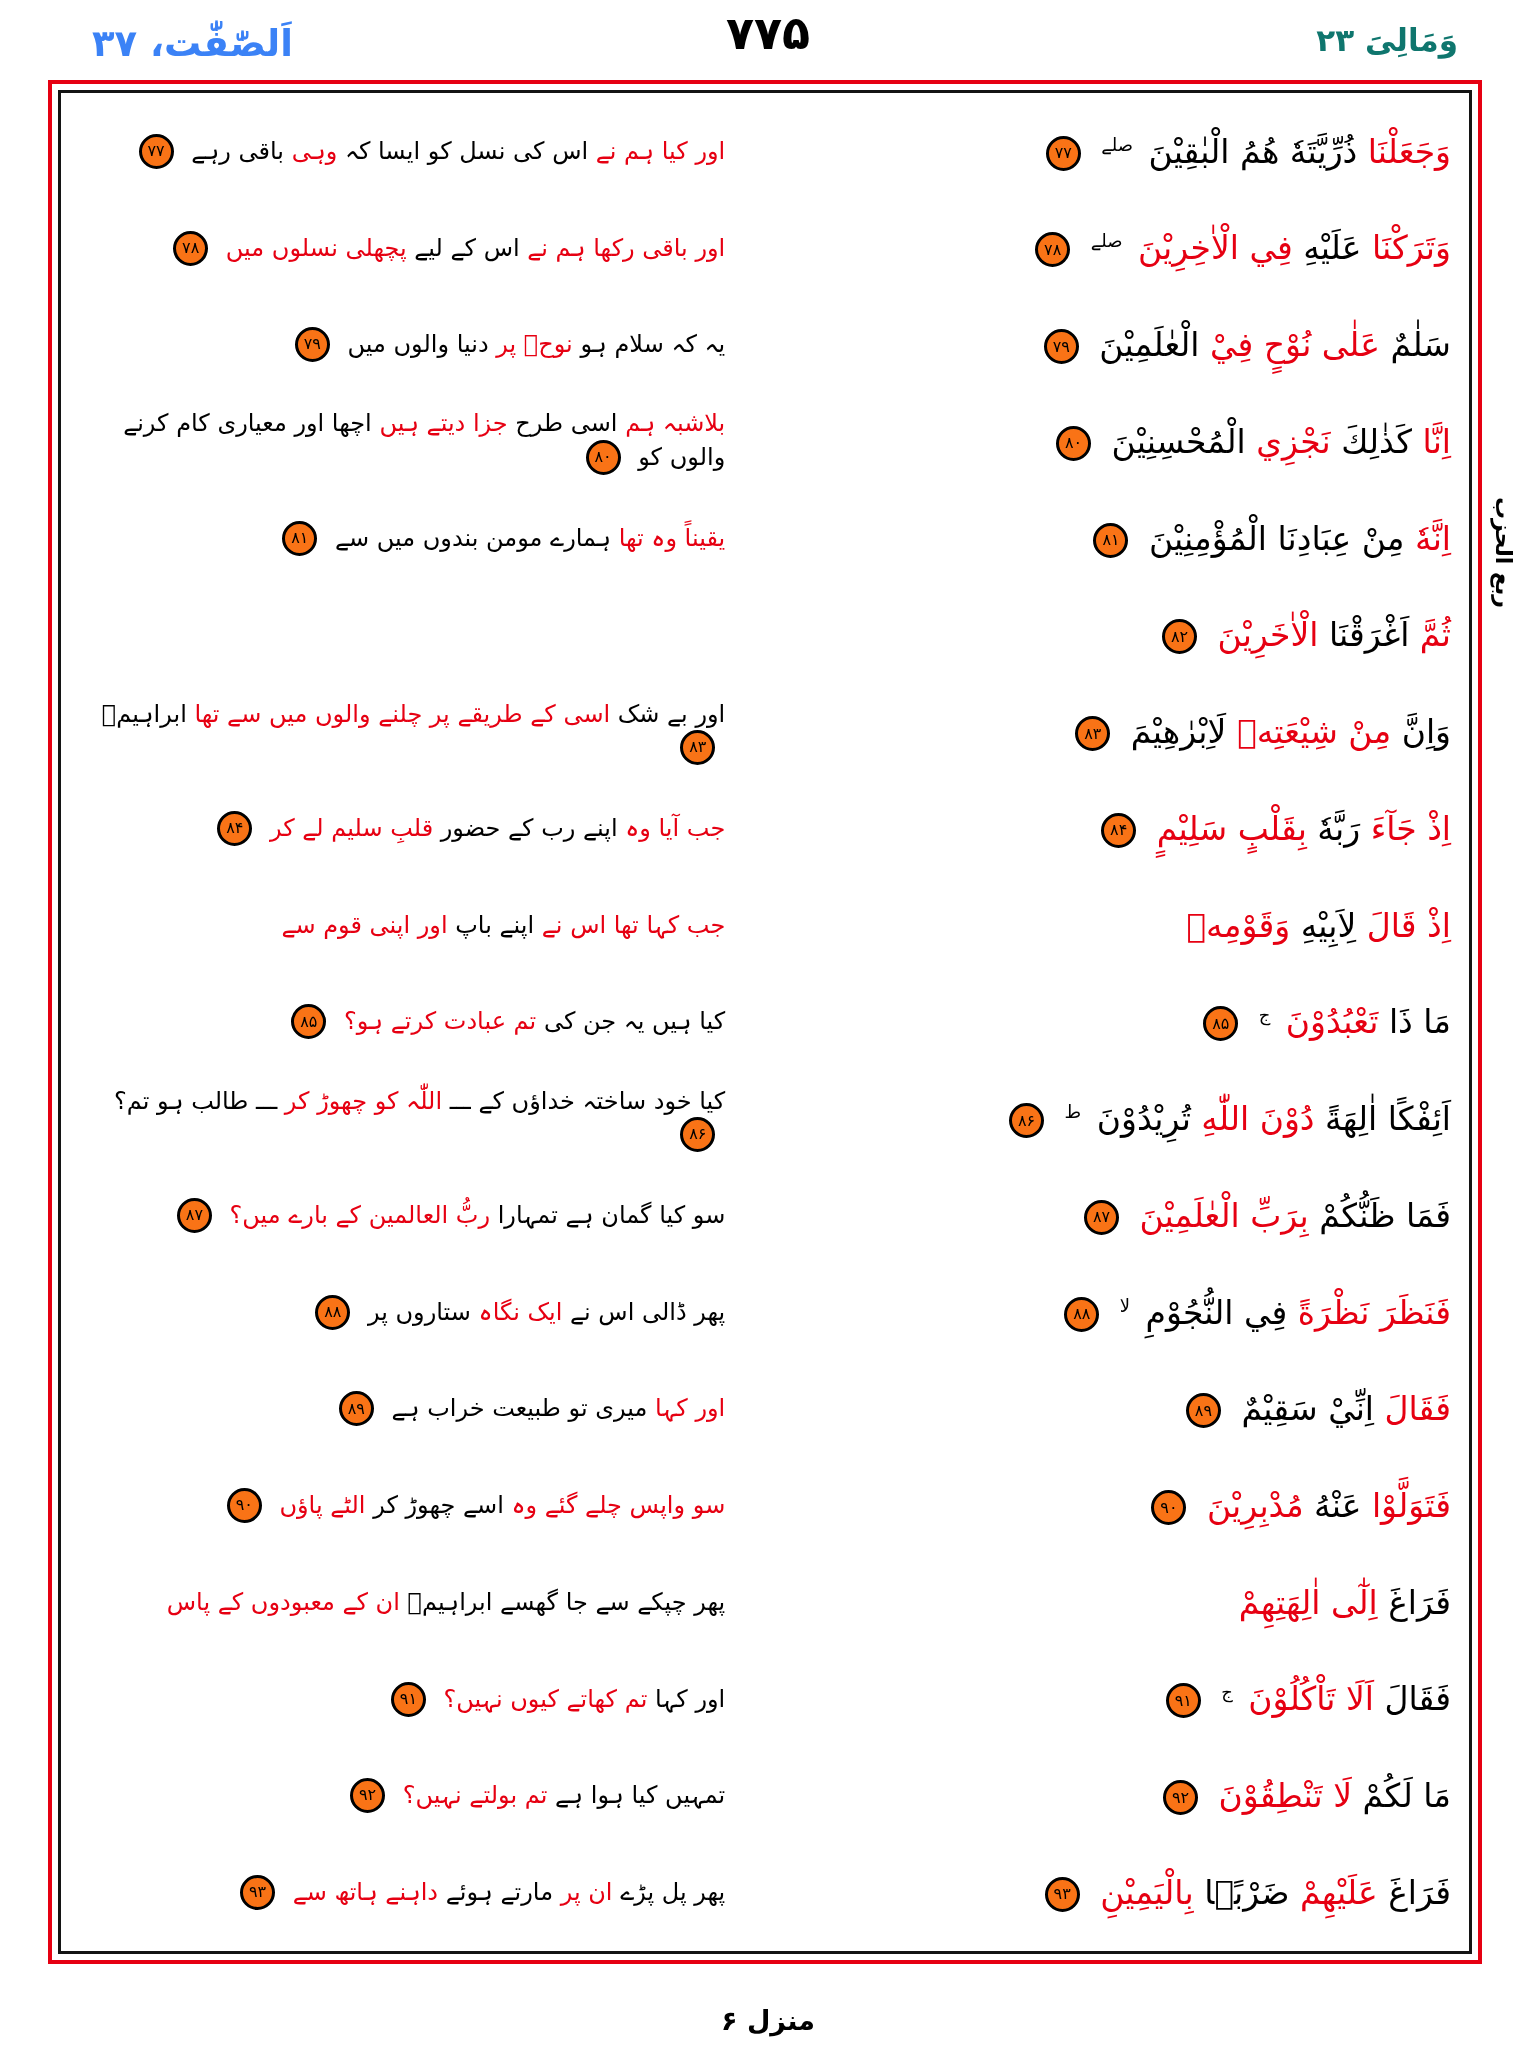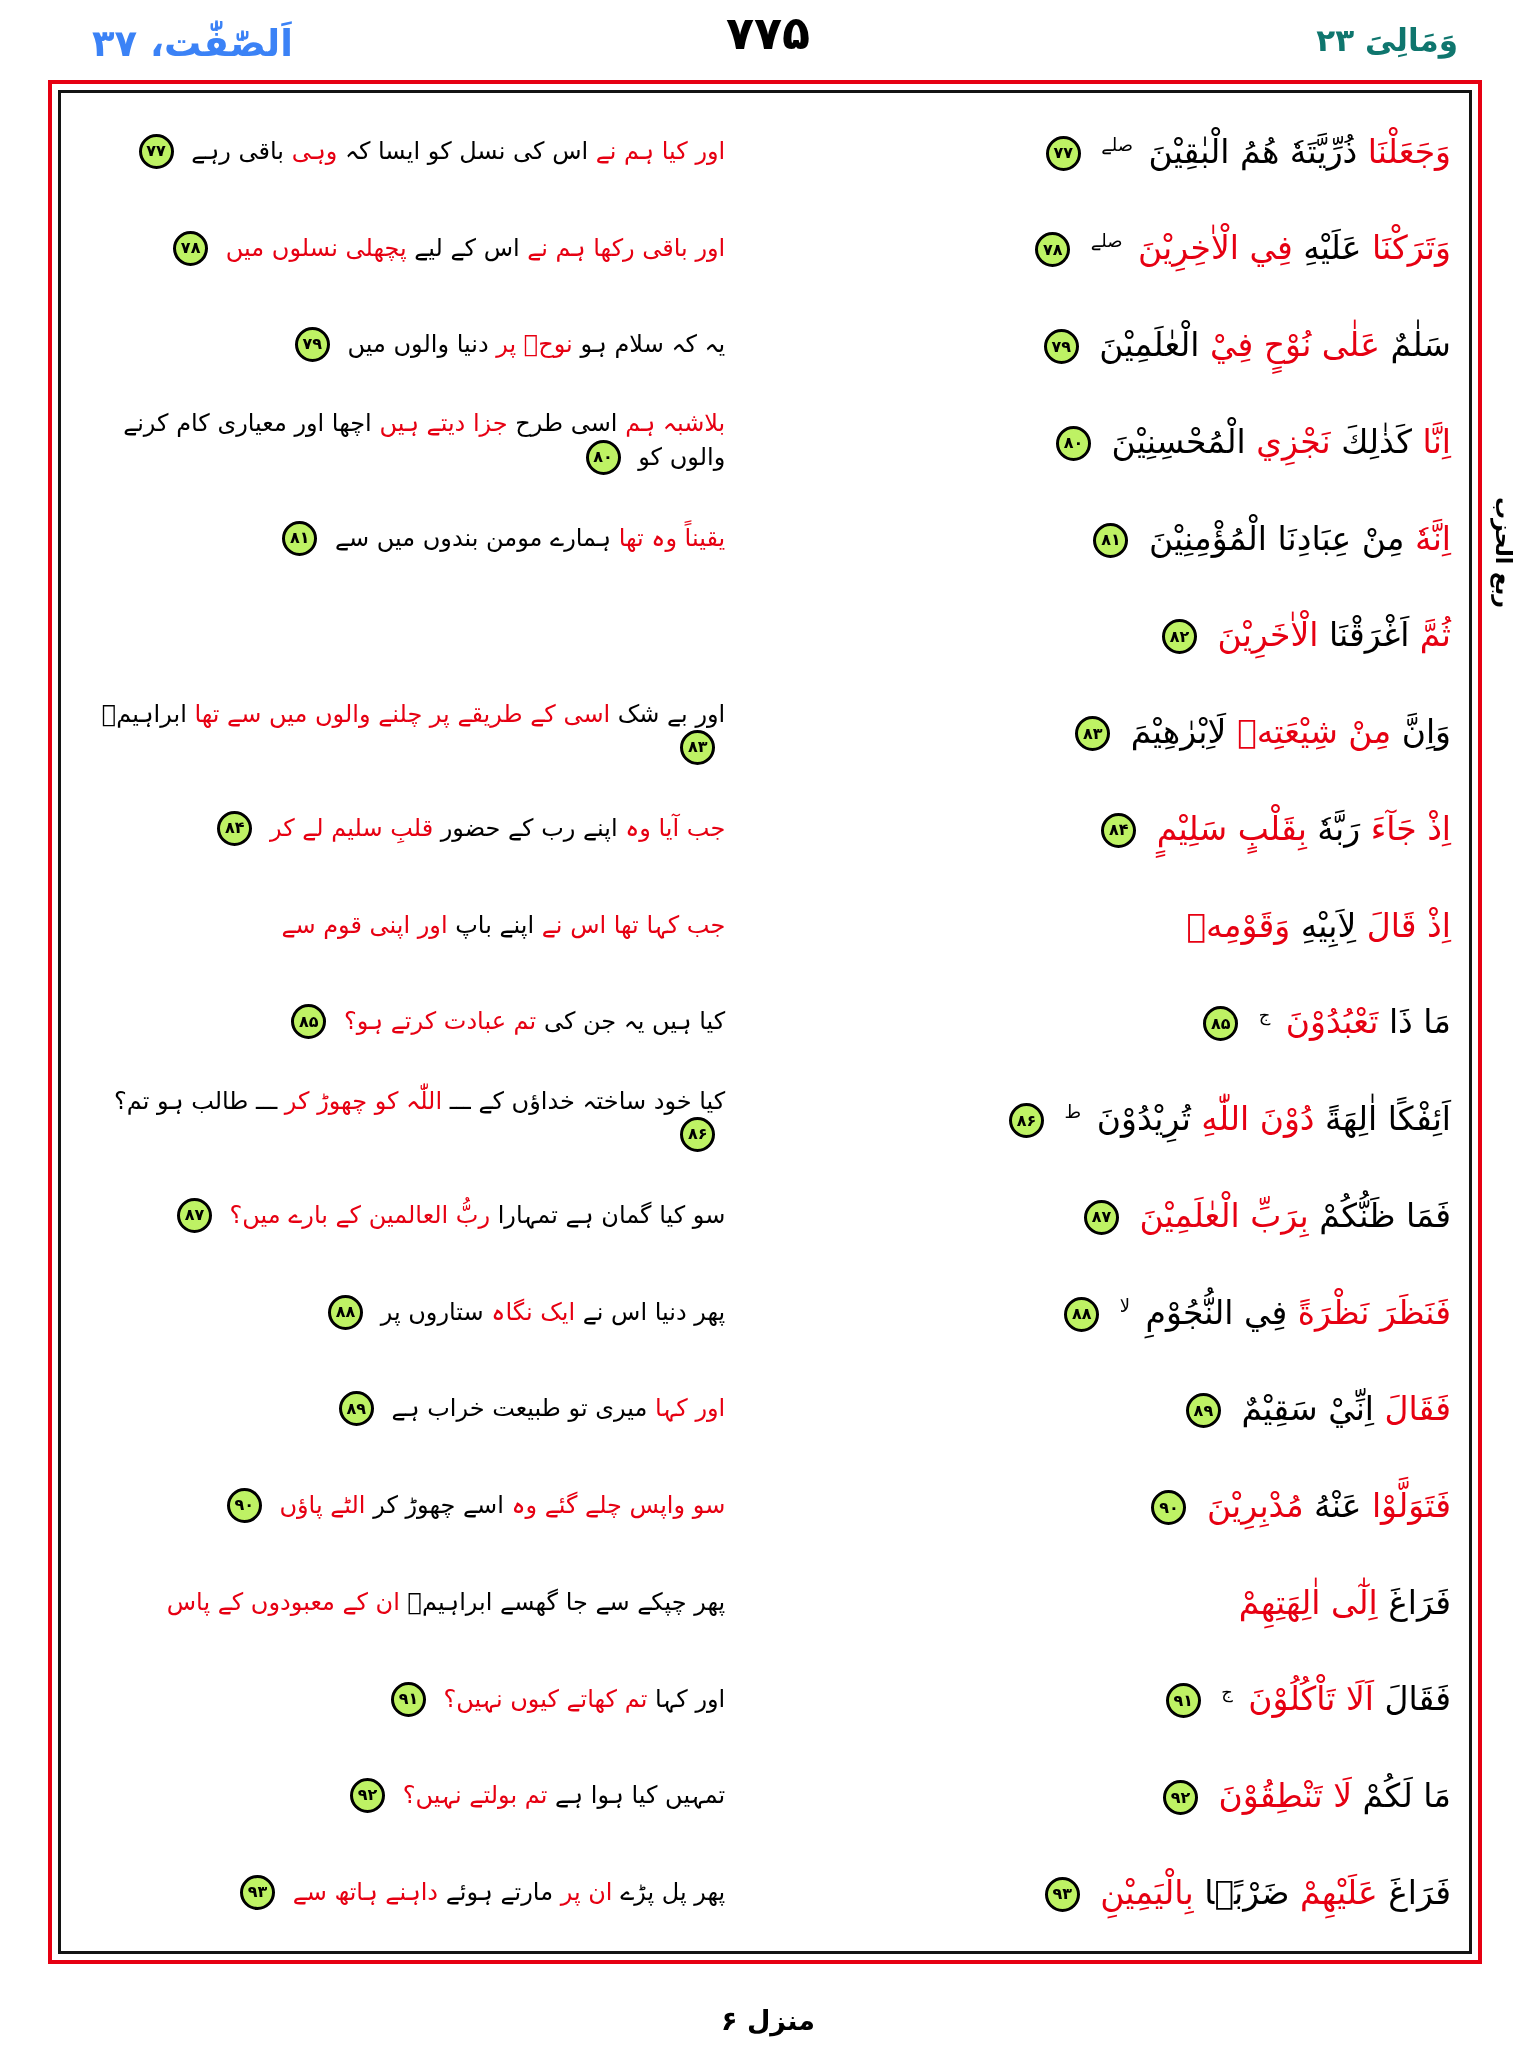--- a/index.html
+++ b/index.html
@@ -14,21 +14,21 @@
   .inner{position:absolute;top:6px;left:6px;right:6px;bottom:6px;border:3px solid #141414;}
   #rows{position:absolute;top:10px;bottom:10px;left:16px;right:18px;display:flex;flex-direction:column;justify-content:space-between;}
   .row{display:flex;align-items:center;flex:1;min-height:0;}
   .cell{direction:rtl;unicode-bidi:embed;}
   .cell.arabic{width:53%;font-size:33px;line-height:1.25;color:#000;text-align:right;padding-left:6px;}
   .cell.urdu{width:47%;font-size:24px;line-height:1.3;color:#000;text-align:right;padding-left:10px;}
   .seg.r{color:var(--red,#e60012);}
   .seg.k{color:#000;}
   .vnum{display:inline-flex;align-items:center;justify-content:center;box-sizing:border-box;
         width:35px;height:35px;border:3px solid #000;border-radius:50%;
-        font-size:16px;font-weight:bold;color:#000;margin-right:10px;vertical-align:middle;background:#bef264;}
+        font-size:16px;font-weight:normal;color:#000;margin-right:10px;vertical-align:middle;background:#f97316;}
   .pause{font-size:18px;vertical-align:super;margin-right:5px;color:#000;}
   
   .margin-note{position:absolute;left:1398px;top:540px;width:210px;text-align:center;
                transform:rotate(90deg);font-size:22px;font-weight:bold;color:#000;}
   
   .footer{position:absolute;bottom:12px;left:0;right:0;text-align:center;font-size:27px;font-weight:bold;color:#000;}
 </style>
 </head>
 <body>
 
@@ -82,21 +82,21 @@
           <div class="row">
             <div class="cell arabic" lang="ar"><span class="seg k">اَئِفْكًا اٰلِهَةً</span> <span class="seg r">دُوْنَ اللّٰهِ</span> <span class="seg k">تُرِيْدُوْنَ</span> <span class="pause">ط</span> <span class="vnum">۸۶</span></div>
             <div class="cell urdu" lang="ur"><span class="seg k">کیا خود ساختہ خداؤں کے ـــ</span> <span class="seg r">اللّٰہ کو چھوڑ کر</span> <span class="seg k">ـــ طالب ہو تم؟</span> <span class="vnum">۸۶</span></div>
           </div>
           <div class="row">
             <div class="cell arabic" lang="ar"><span class="seg k">فَمَا ظَنُّكُمْ</span> <span class="seg r">بِرَبِّ الْعٰلَمِيْنَ</span> <span class="vnum">۸۷</span></div>
             <div class="cell urdu" lang="ur"><span class="seg k">سو کیا گمان ہے تمہارا</span> <span class="seg r">ربُّ العالمین کے بارے میں؟</span> <span class="vnum">۸۷</span></div>
           </div>
           <div class="row">
             <div class="cell arabic" lang="ar"><span class="seg r">فَنَظَرَ نَظْرَةً</span> <span class="seg k">فِي النُّجُوْمِ</span> <span class="pause">لا</span> <span class="vnum">۸۸</span></div>
-            <div class="cell urdu" lang="ur"><span class="seg k">پھر دنیا اس نے</span> <span class="seg r">ایک نگاہ</span> <span class="seg k">ستاروں پر</span> <span class="vnum">۸۸</span></div>
+            <div class="cell urdu" lang="ur"><span class="seg k">پھر ڈالی اس نے</span> <span class="seg r">ایک نگاہ</span> <span class="seg k">ستاروں پر</span> <span class="vnum">۸۸</span></div>
           </div>
           <div class="row">
             <div class="cell arabic" lang="ar"><span class="seg r">فَقَالَ</span> <span class="seg k">اِنِّيْ سَقِيْمٌ</span> <span class="vnum">۸۹</span></div>
             <div class="cell urdu" lang="ur"><span class="seg r">اور کہا</span> <span class="seg k">میری تو طبیعت خراب ہے</span> <span class="vnum">۸۹</span></div>
           </div>
           <div class="row">
             <div class="cell arabic" lang="ar"><span class="seg r">فَتَوَلَّوْا</span> <span class="seg k">عَنْهُ</span> <span class="seg r">مُدْبِرِيْنَ</span> <span class="vnum">۹۰</span></div>
             <div class="cell urdu" lang="ur"><span class="seg r">سو واپس چلے گئے وہ</span> <span class="seg k">اسے چھوڑ کر</span> <span class="seg r">الٹے پاؤں</span> <span class="vnum">۹۰</span></div>
           </div>
           <div class="row">

